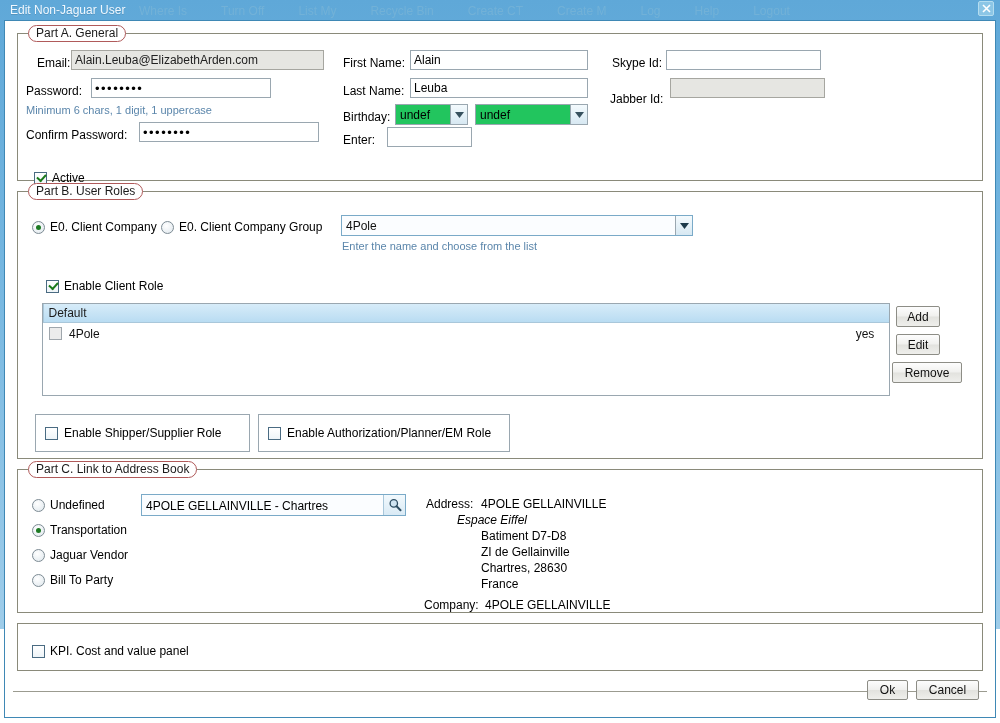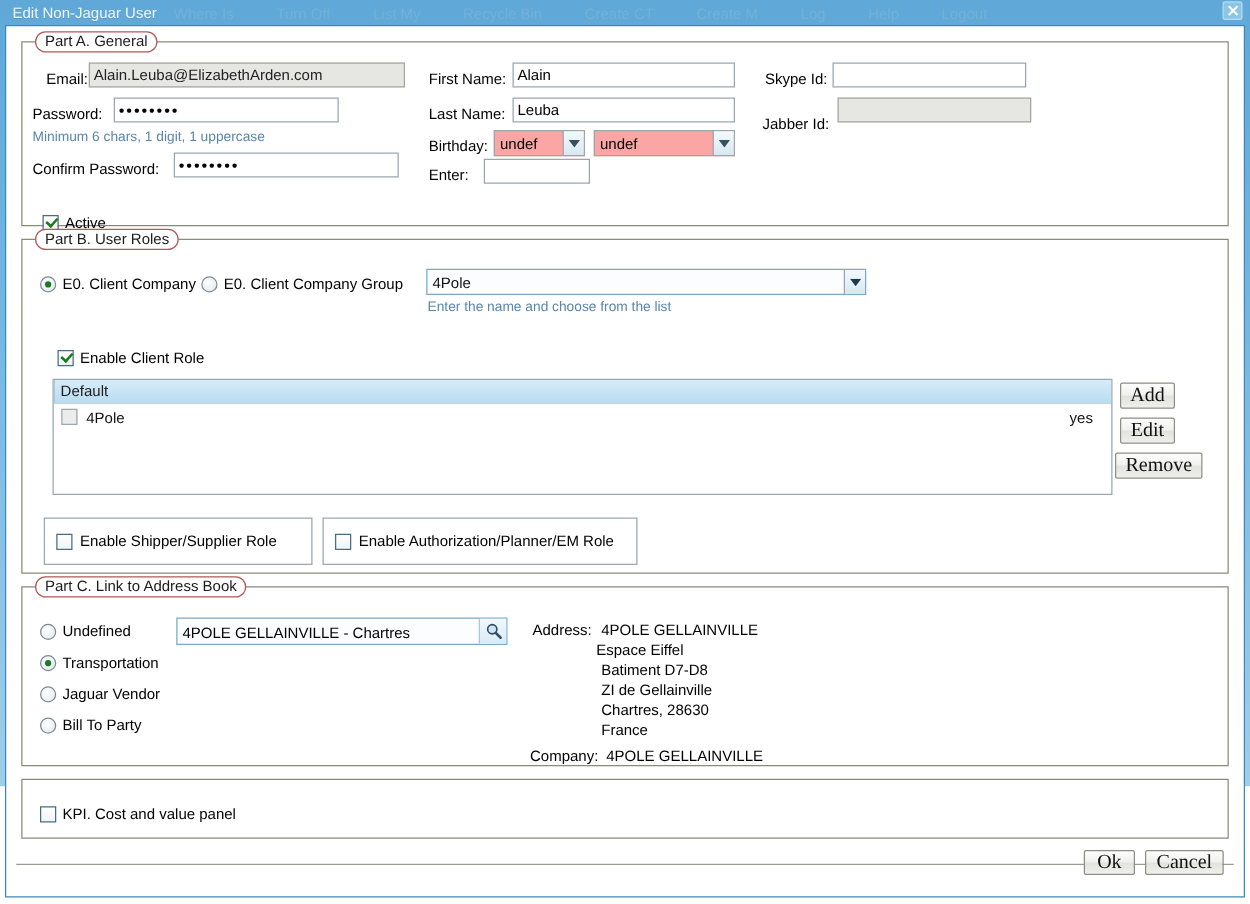--- a/index.html
+++ b/index.html
@@ -118,21 +118,21 @@
     line-height: 17px;
     outline: none;
   }
   .txt.disabled { background: #e6e6e2; color: #222; border-color: #a6a6a0; }
   .txt.pwd { letter-spacing: 1.5px; font-size: 13px; }
 
   .combo {
     position: absolute;
     height: 21px;
     border: 1px solid #9aa7b0;
-    background: #fca5a5;
+    background: #22c55e;
     display: flex;
     align-items: stretch;
   }
   .combo .cval {
     flex: 1;
     font-size: 12px;
     color: #000;
     padding: 2px 4px;
     line-height: 16px;
     white-space: nowrap;
@@ -192,22 +192,22 @@
   .rb.sel::after {
     content: "";
     position: absolute; left: 3px; top: 3px;
     width: 5px; height: 5px; border-radius: 50%;
     background: #1d7a23;
   }
 
   
   .btn {
     position: absolute;
-    font-family: Liberation Serif, serif;
-    font-size: 16px;
+    font-family: Liberation Sans, sans-serif;
+    font-size: 12px;
     color: #111;
     background: linear-gradient(to bottom,#fdfdfd 0%,#f0f0ee 48%,#e2e2de 52%,#efefec 100%);
     border: 1px solid #8d8d86;
     border-radius: 2px;
     text-align: center;
     cursor: pointer;
     line-height: 1;
     display: flex; align-items: center; justify-content: center;
   }
 
@@ -411,21 +411,21 @@
         <div class="sbtn">
           <svg width="14" height="14" viewBox="0 0 14 14">
             <circle cx="5.8" cy="5.4" r="3.7" fill="#cfe4f2" stroke="#2d4d63" stroke-width="1.3"></circle>
             <path d="M8.6 8.3 L12.5 12.2" stroke="#2d4d63" stroke-width="2" stroke-linecap="round"></path>
           </svg>
         </div>
       </div>
 
       <div class="addr-line" style="left:408px; top:27px;">Address:</div>
       <div class="addr-line" style="left:463px; top:27px;">4POLE GELLAINVILLE</div>
-      <div class="addr-line" style="left:459px; top:43px;">Espace Eiffel</div>
+      <div class="addr-line" style="left:439px; top:43px;font-style:italic;">Espace Eiffel</div>
       <div class="addr-line" style="left:463px; top:59px;">Batiment D7-D8</div>
       <div class="addr-line" style="left:463px; top:75px;">ZI de Gellainville</div>
       <div class="addr-line" style="left:463px; top:91px;">Chartres, 28630</div>
       <div class="addr-line" style="left:463px; top:107px;">France</div>
 
       <div class="addr-line" style="left:406px; top:128px;">Company:</div>
       <div class="addr-line" style="left:467px; top:128px;">4POLE GELLAINVILLE</div>
     </div>
 
     <div class="group" style="left:12px; top:602px; width:966px; height:48px;">

